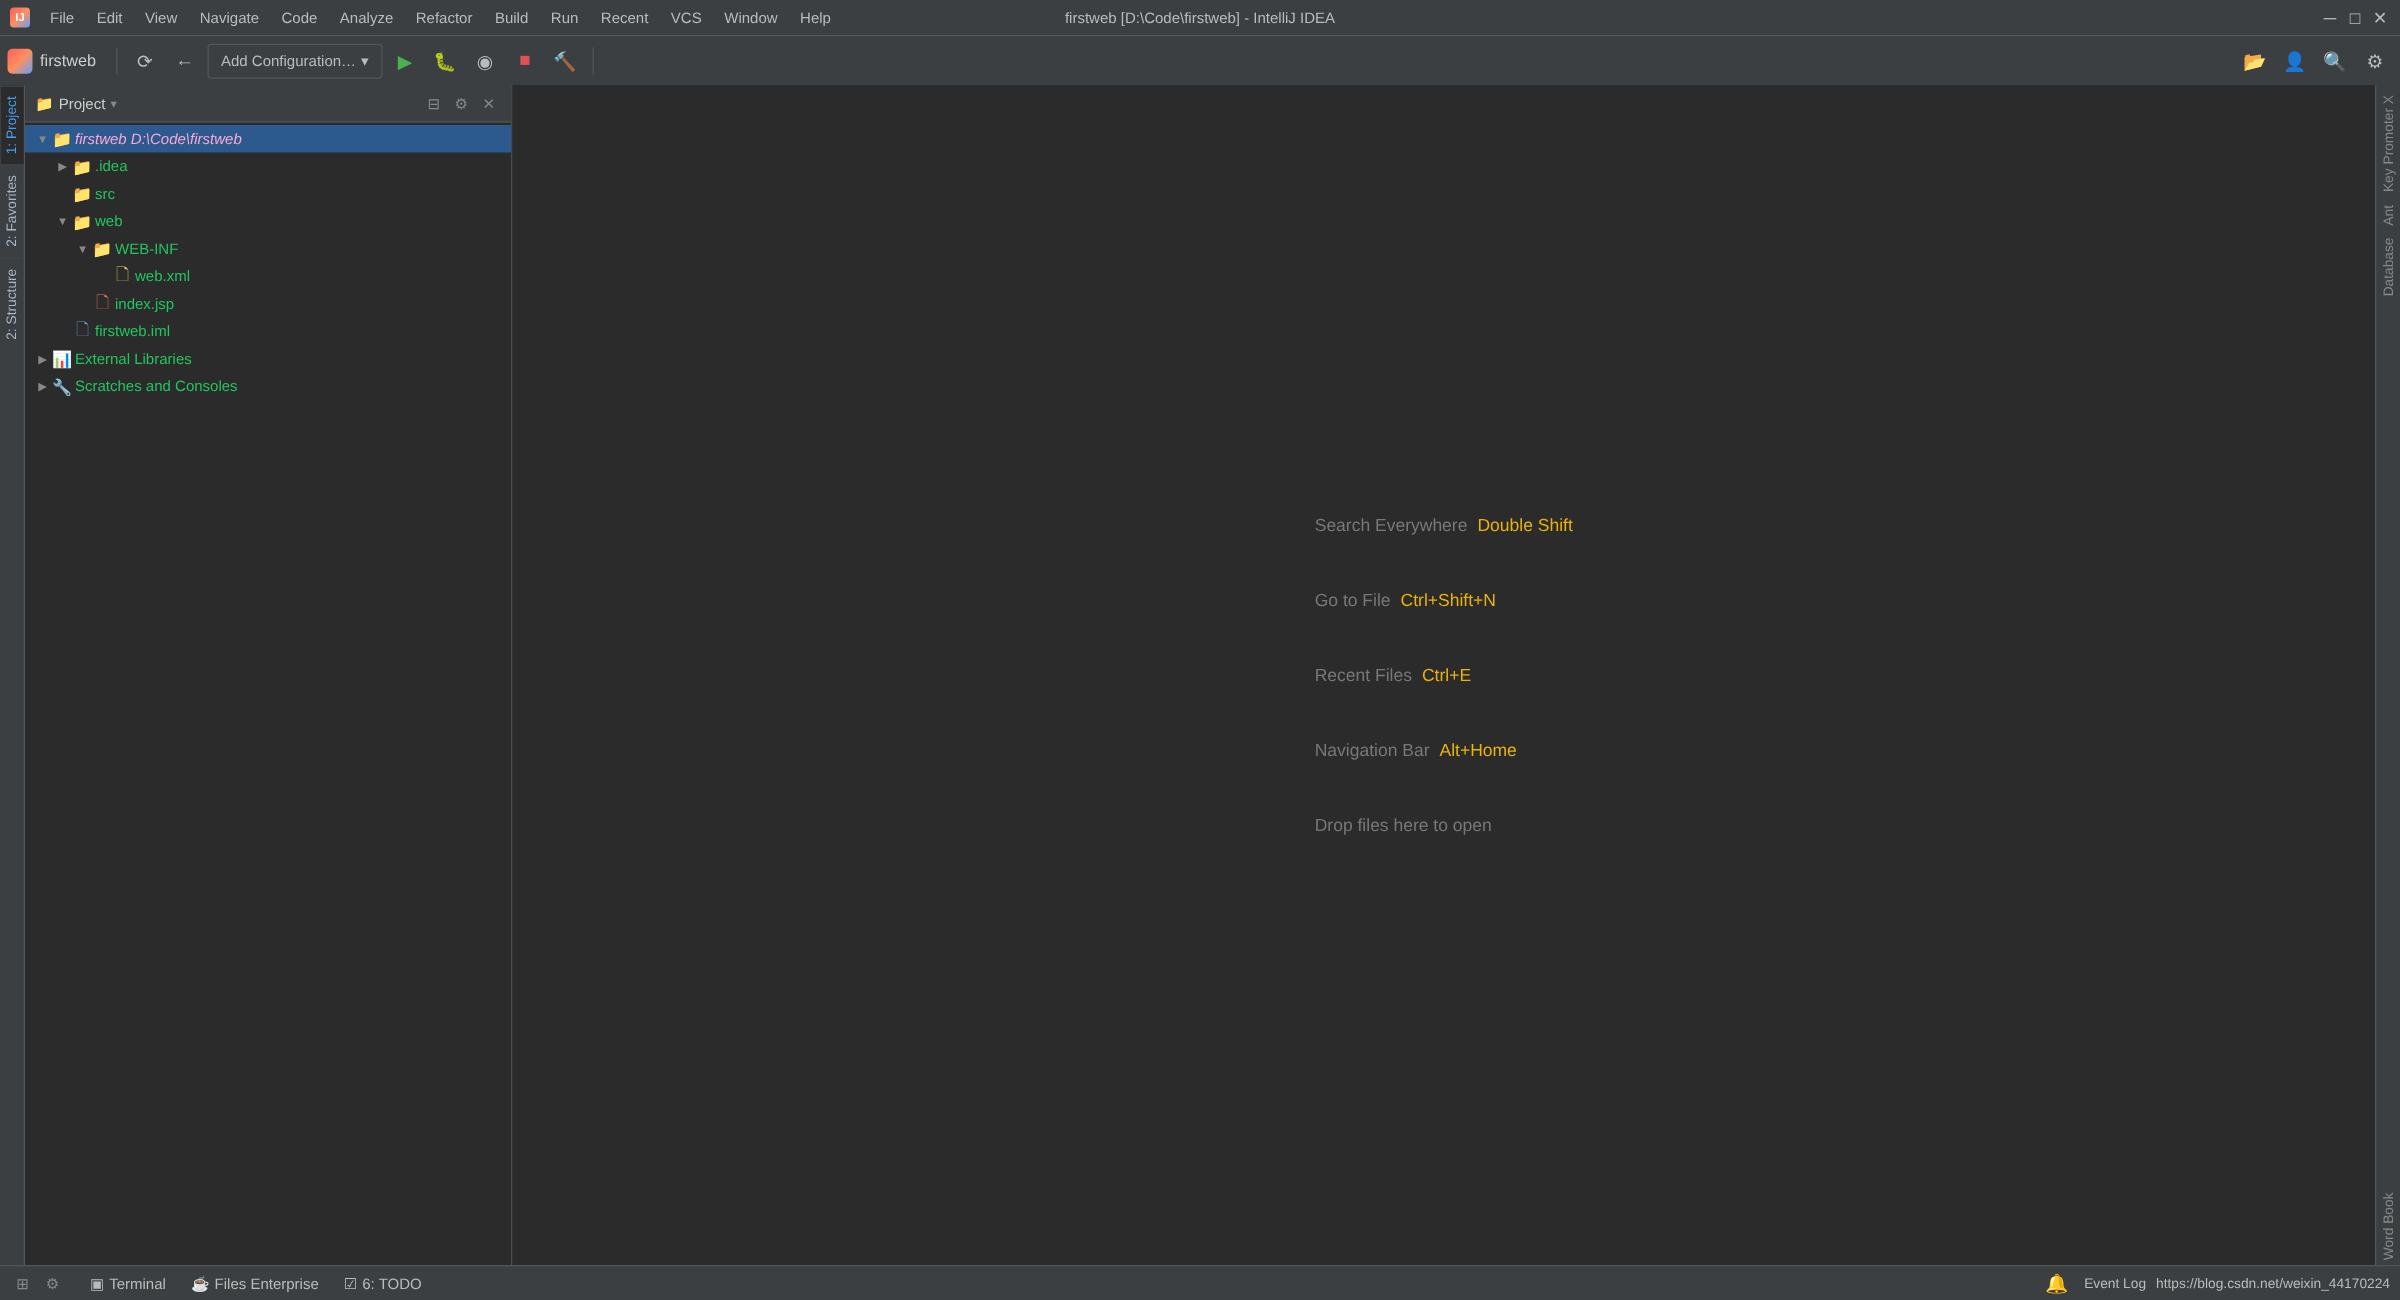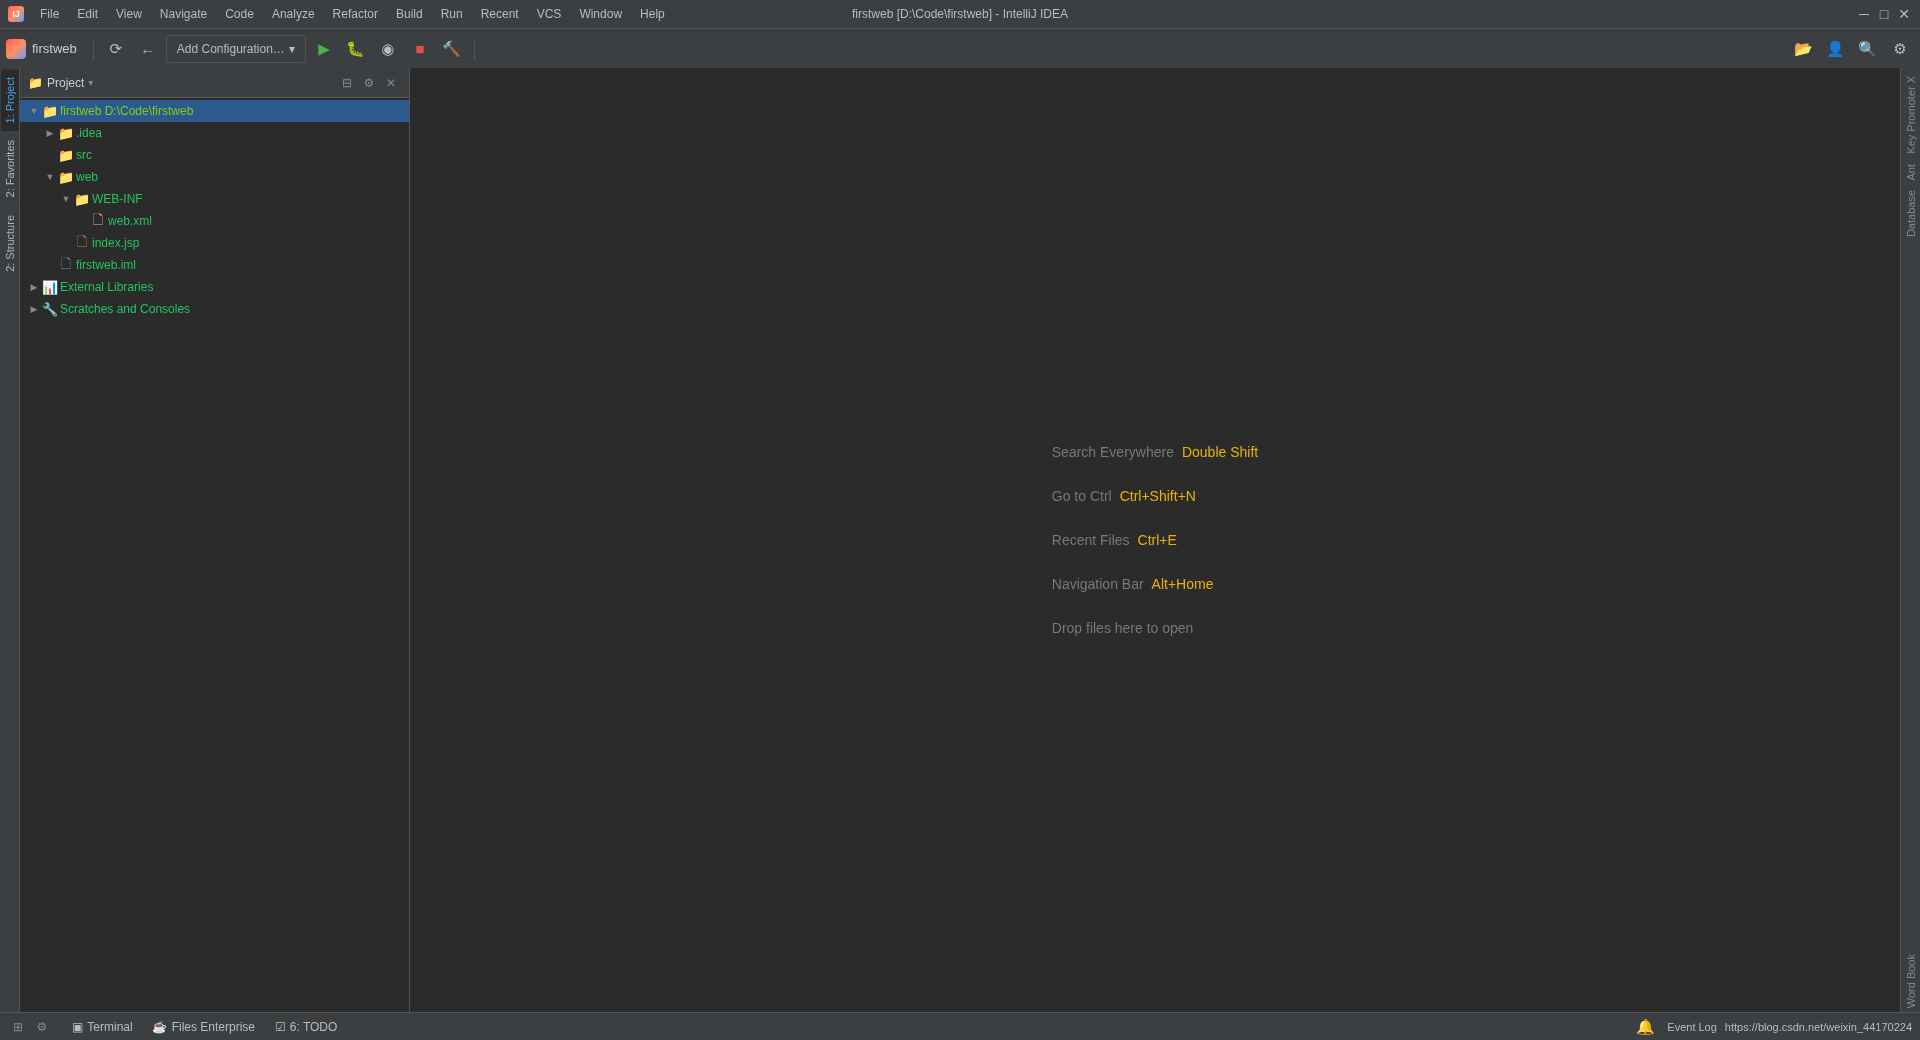--- a/index.html
+++ b/index.html
@@ -177,21 +177,21 @@
     }
     .tree-item {
       display: flex;
       align-items: center;
       height: 22px;
       padding: 0 4px;
       cursor: pointer;
       white-space: nowrap;
     }
     .tree-item.selected { background: #2d5a8e; color: #ffffff; }
-    .tree-item.selected .tree-label { color: #84cc16; }
+    .tree-item.selected .tree-label { color: #f9a8d4; font-style: italic; }
 
     .tree-indent { display: inline-block; }
     .tree-arrow {
       width: 12px; height: 12px;
       display: inline-flex; align-items: center; justify-content: center;
       font-size: 9px; color: #888;
       flex-shrink: 0;
     }
     .tree-icon {
       width: 16px; height: 16px;
@@ -210,21 +210,21 @@
       flex: 1;
       background: #2b2b2b;
       display: flex;
       align-items: center;
       justify-content: center;
       flex-direction: column;
     }
     .editor-hints {
       display: flex;
       flex-direction: column;
-      gap: 28px;
+      gap: 44px;
       align-items: flex-start;
     }
     .hint-row {
       display: flex;
       align-items: center;
       gap: 8px;
       font-size: 14px;
     }
     .hint-text { color: #787878; }
     .hint-key {
@@ -471,21 +471,21 @@
       </div>
   </div>
 
   <div class="editor-area">
     <div class="editor-hints">
       <div class="hint-row">
         <span class="hint-text">Search Everywhere</span>
         <span class="hint-key">Double Shift</span>
       </div>
       <div class="hint-row">
-        <span class="hint-text">Go to Ctrl</span>
+        <span class="hint-text">Go to File</span>
         <span class="hint-key">Ctrl+Shift+N</span>
       </div>
       <div class="hint-row">
         <span class="hint-text">Recent Files</span>
         <span class="hint-key">Ctrl+E</span>
       </div>
       <div class="hint-row">
         <span class="hint-text">Navigation Bar</span>
         <span class="hint-key">Alt+Home</span>
       </div>

